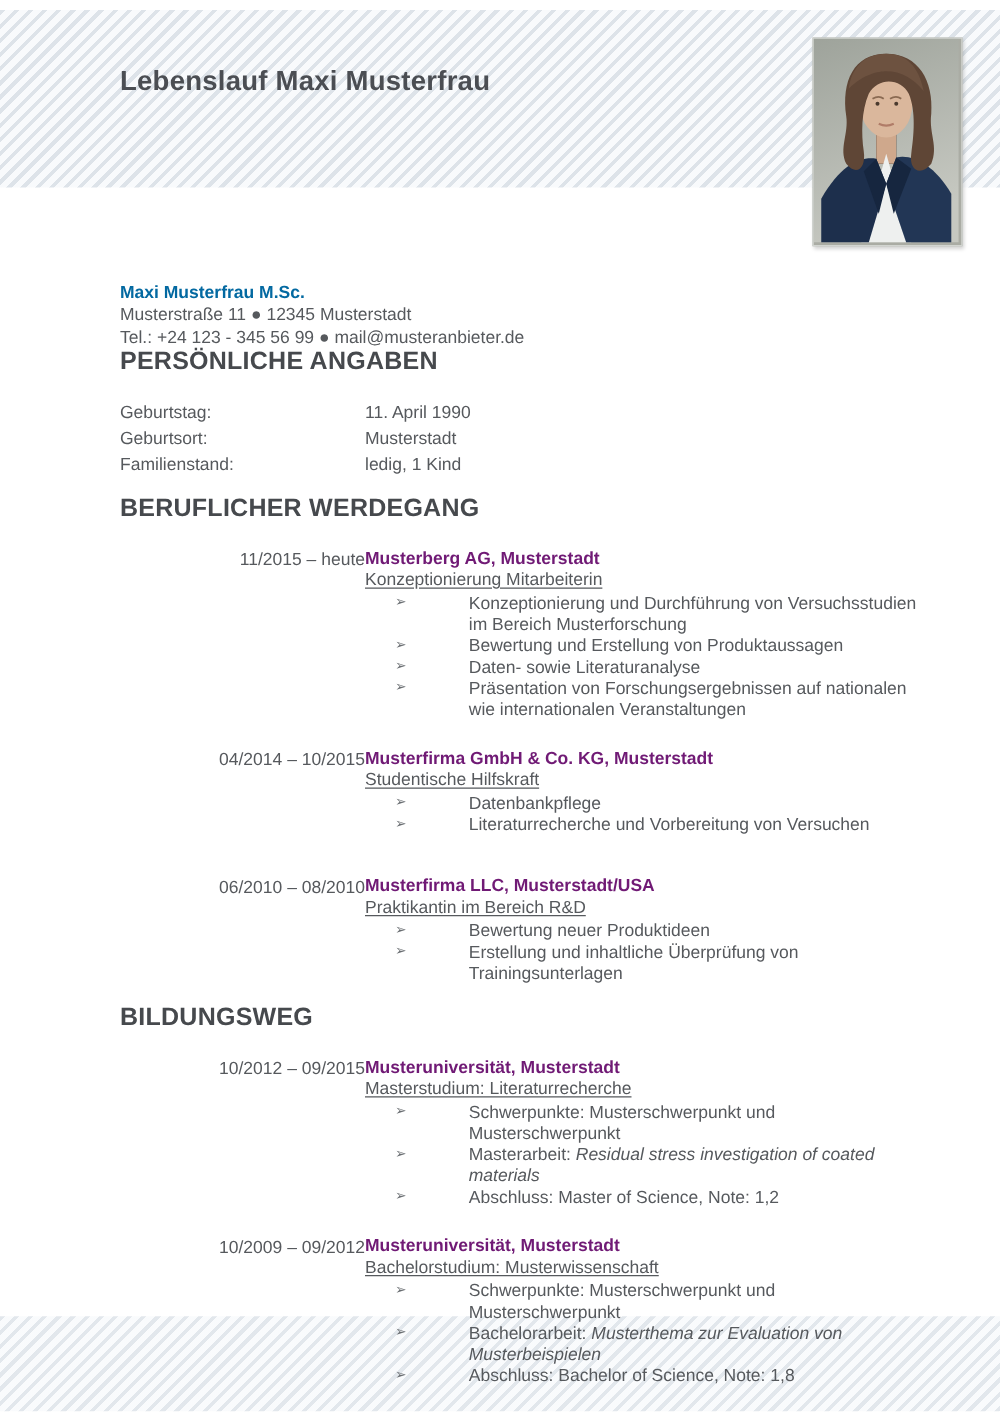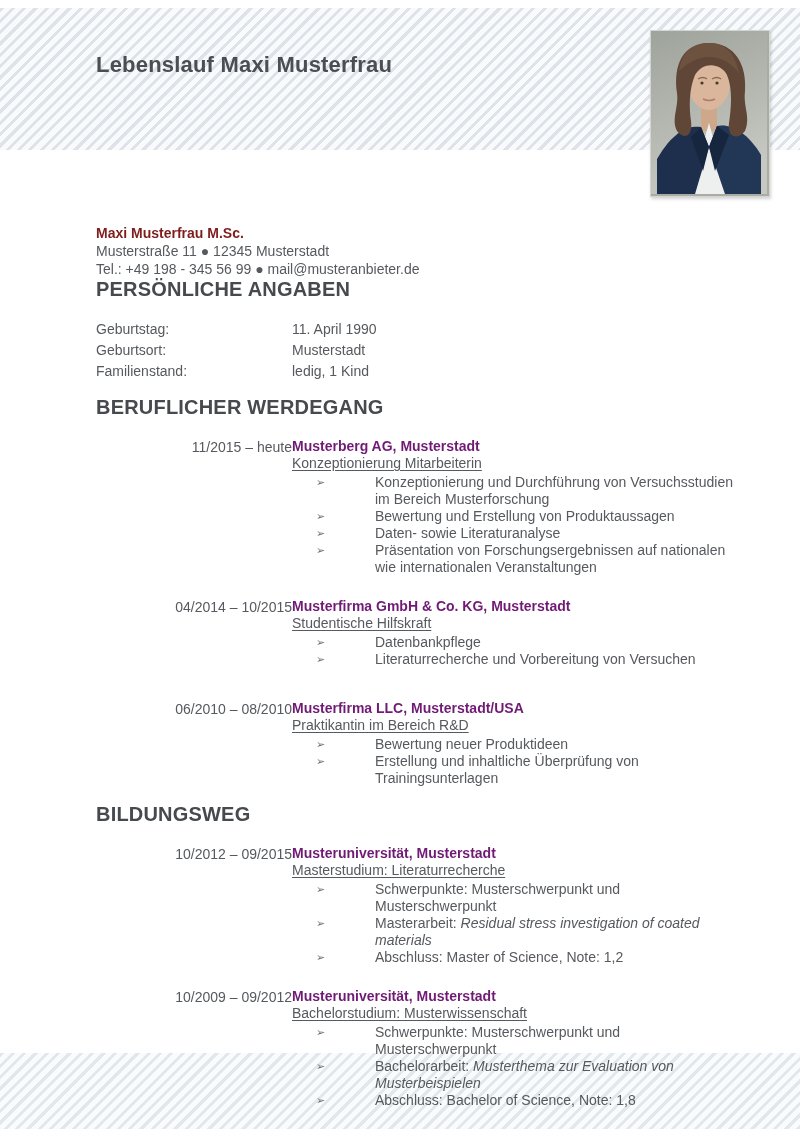--- a/index.html
+++ b/index.html
@@ -32,21 +32,21 @@
     border:1px solid #d2d5d1;
     box-shadow:1px 2px 3px rgba(0,0,0,.18);
     background:#aaaca4;
   }
   .photo-frame svg{display:block;}
 
   .content{
     position:absolute;left:96px;top:224px;width:648px;
     font-size:14px;line-height:18px;
   }
-  .contact-name{font-weight:bold;color:#7f1d1d;}
+  .contact-name{font-weight:bold;color:#0369a1;}
   .contact-line{color:#56595d;}
 
   h2.section-heading{
     margin:0;font-size:20px;font-weight:bold;color:#46494d;
     letter-spacing:.2px;line-height:22px;
   }
   .h-personal{margin-top:35px;}
   .h-career{margin-top:12px;}
   .h-education{margin-top:12px;}
 
@@ -112,21 +112,21 @@
       <path d="M58,12 C32,12 22,34 26,62 C28,76 20,88 26,100 C34,110 42,104 40,90 C38,76 38,58 44,44 C52,30 70,32 76,44 C82,58 80,78 78,92 C76,106 86,110 94,100 C100,86 92,76 94,60 C96,34 84,12 58,12 Z" fill="#5f4636"></path>
       <path d="M58,12 C40,12 30,24 28,40 C40,28 52,26 58,26 C70,26 80,32 88,42 C84,22 74,12 58,12 Z" fill="#6d5240"></path>
     </svg>
   </div>
 
   <div class="content">
 
     <div class="contact-block">
       <div class="contact-name">Maxi Musterfrau M.Sc.</div>
       <div class="contact-line">Musterstraße 11 ● 12345 Musterstadt</div>
-      <div class="contact-line">Tel.: +49 198 - 345 56 99 ●  mail@musteranbieter.de</div>
+      <div class="contact-line">Tel.: +24 123 - 345 56 99 ●  mail@musteranbieter.de</div>
     </div>
 
     <h2 class="section-heading h-personal">PERSÖNLICHE ANGABEN</h2>
 
     <div class="kv-rows">
       <div class="kv-row">
         <div class="kv-label">Geburtstag:</div>
         <div class="kv-value">11. April 1990</div>
       </div>
       <div class="kv-row">

